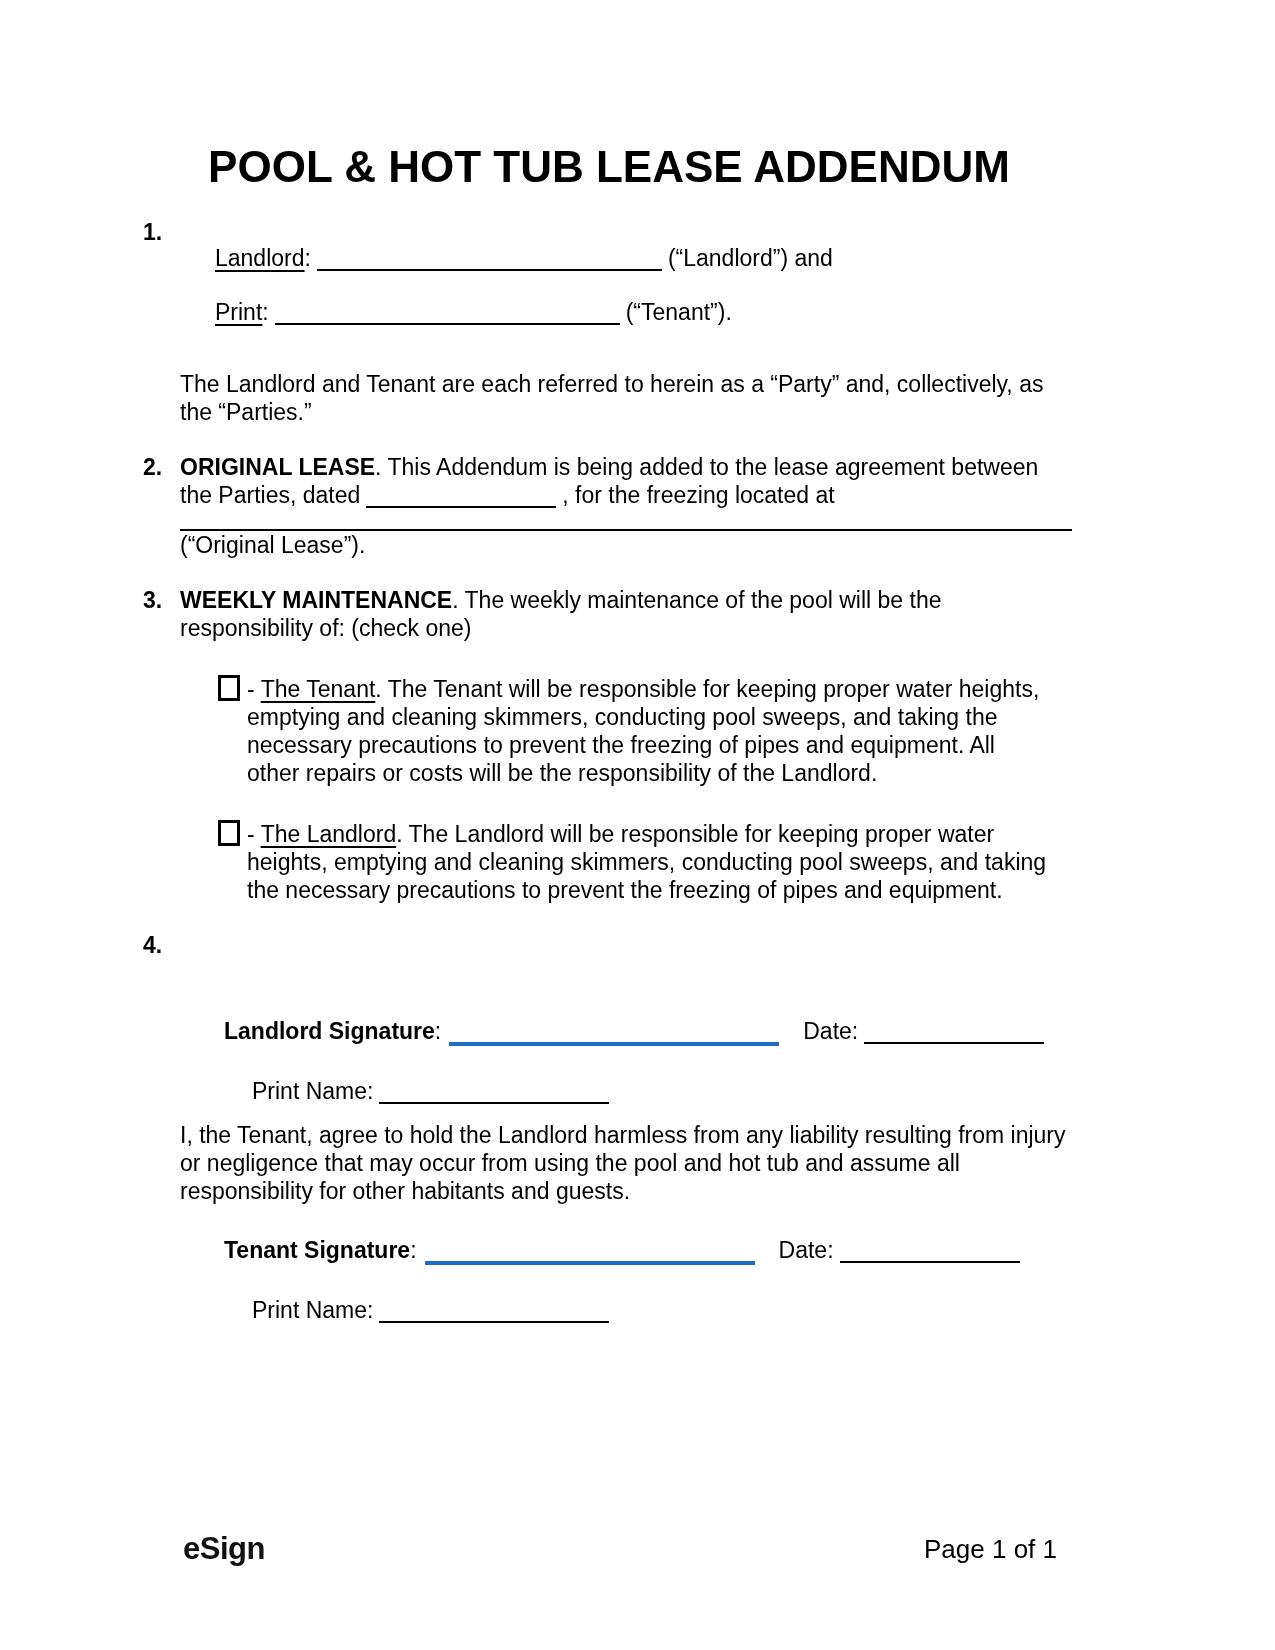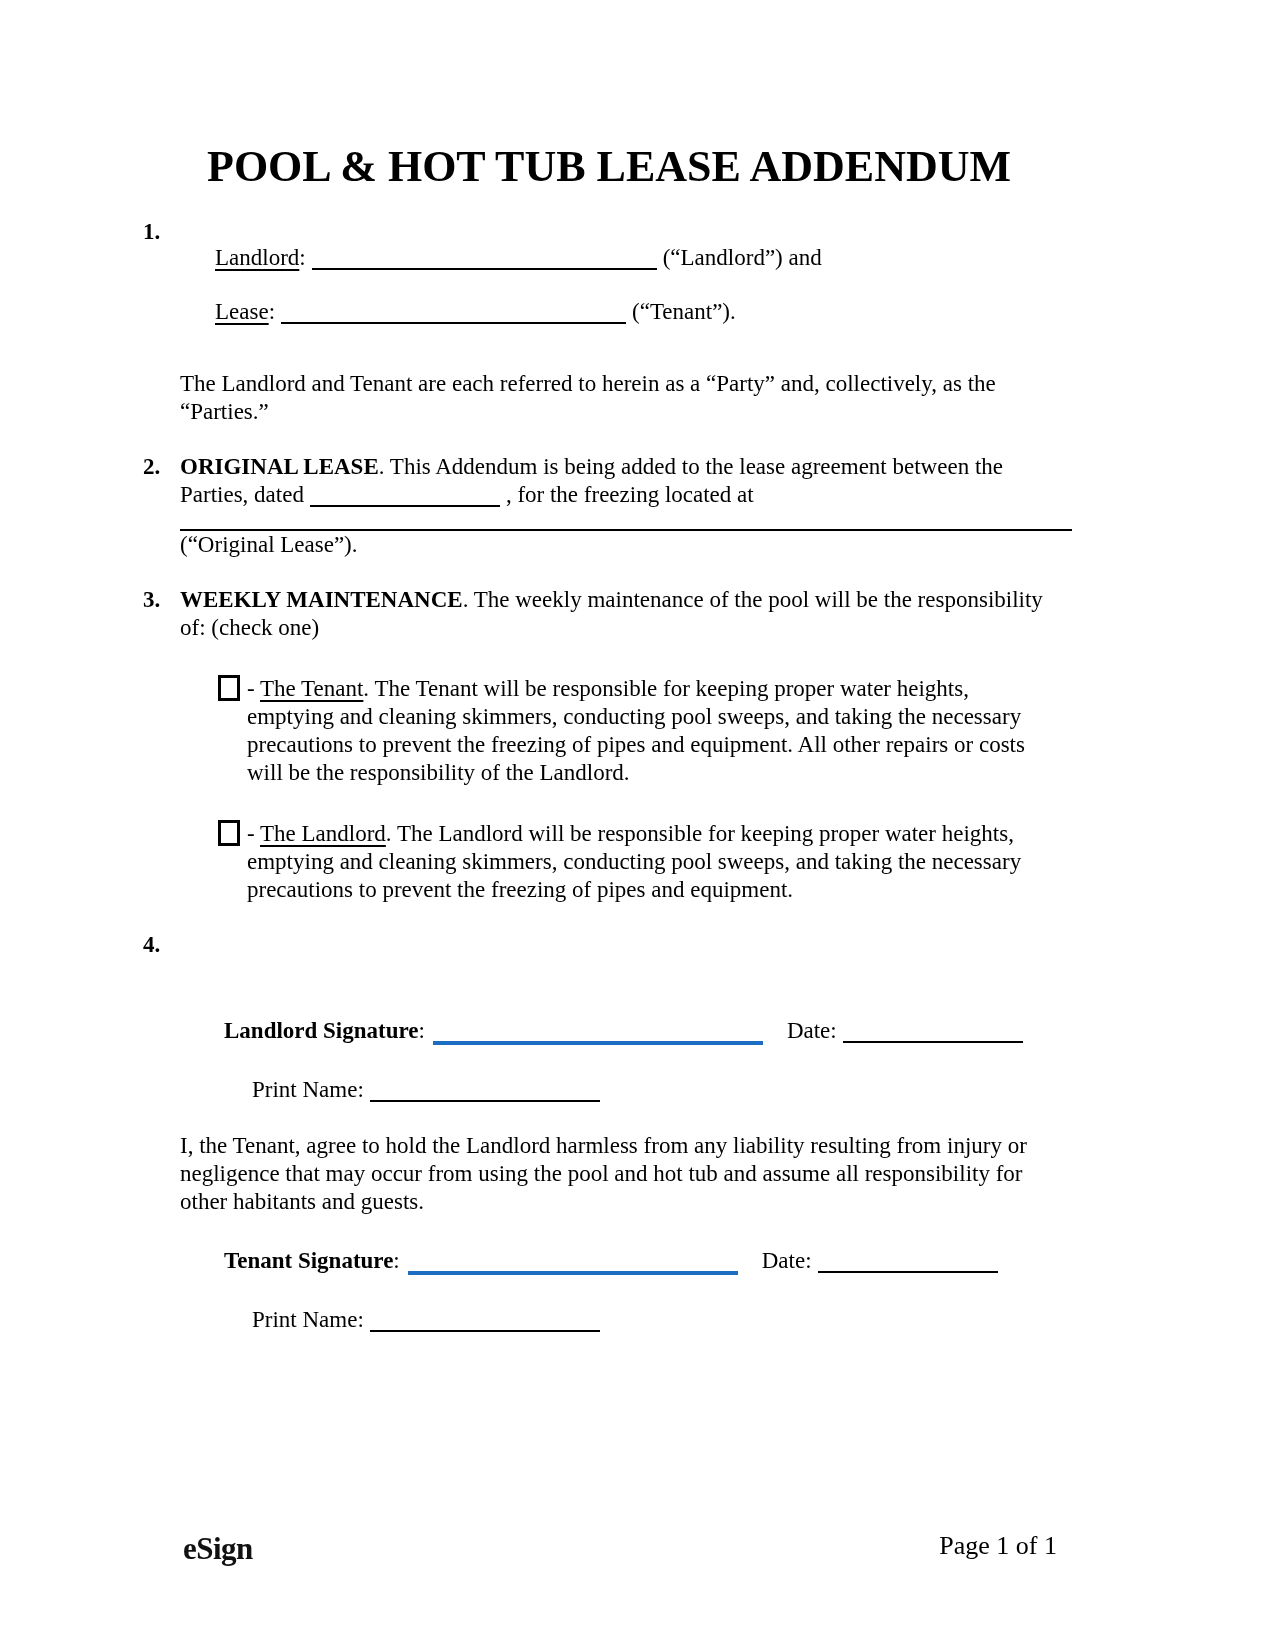--- a/index.html
+++ b/index.html
@@ -2,21 +2,21 @@
 <html><head>
 <meta charset="utf-8">
 <style>
   html,body{margin:0;padding:0;background:#ffffff;}
   .page{
     position:relative;
     width:1275px;
     height:1650px;
     background:#ffffff;
     color:#000000;
-    font-family:Liberation Serif, serif;
+    font-family:Liberation Sans, sans-serif;
     font-size:23px;
     line-height:28px;
     box-sizing:border-box;
     padding:143px 200px 0 143px;
     overflow:hidden;
   }
   p{margin:0;}
   .title{
     font-size:44px;
     line-height:48px;
@@ -60,47 +60,47 @@
     border:3px solid #000;
     margin-top:0;
     box-sizing:border-box;
     background:#fff;
   }
   .option-text{margin-left:7px;max-width:800px;}
   .sig-row{margin-left:44px;margin-top:86px;white-space:nowrap;}
   .sig-row.second{margin-top:31px;}
   .date-label{margin-left:14px;}
   .print-row{margin-left:72px;margin-top:31px;}
-  .release{margin-top:28px;max-width:892px;}
+  .release{margin-top:16px;max-width:892px;}
   .footer{
     position:absolute;
     left:183px;
     right:218px;
     top:1532px;
     display:flex;
     justify-content:space-between;
-    align-items:flex-start;
+    align-items:center;
   }
   .brand{font-size:31px;line-height:34px;font-weight:bold;color:#111111;letter-spacing:-0.5px;}
   .pageno{font-size:26px;}
 </style>
 </head>
 <body>
 
 <div class="page">
 
   <h1 class="title">POOL &amp; HOT TUB LEASE ADDENDUM</h1>
 
   <div class="sec">
     <span class="num">1.</span>
     <div class="sec-body">
 
       <p class="sub-row"><span class="u">Landlord</span><span>:</span><span class="blank w345"></span><span>(“Landlord”) and</span></p>
 
-      <p class="sub-row"><span class="u">Lease</span><span>:</span><span class="blank w345"></span><span>(“Tenant”).</span></p>
+      <p class="sub-row"><span class="u">Print</span><span>:</span><span class="blank w345"></span><span>(“Tenant”).</span></p>
 
       <p class="note">The Landlord and Tenant are each referred to herein as a “Party” and, collectively, as the “Parties.”</p>
     </div>
   </div>
 
   <div class="sec">
     <span class="num">2.</span>
     <div class="sec-body">
       <p><b>ORIGINAL LEASE</b><span>. This Addendum is being added to the lease agreement between the Parties, dated</span><span class="blank w190"></span><span>, for the freezing located at</span></p>
       <div class="addr-line"></div>

